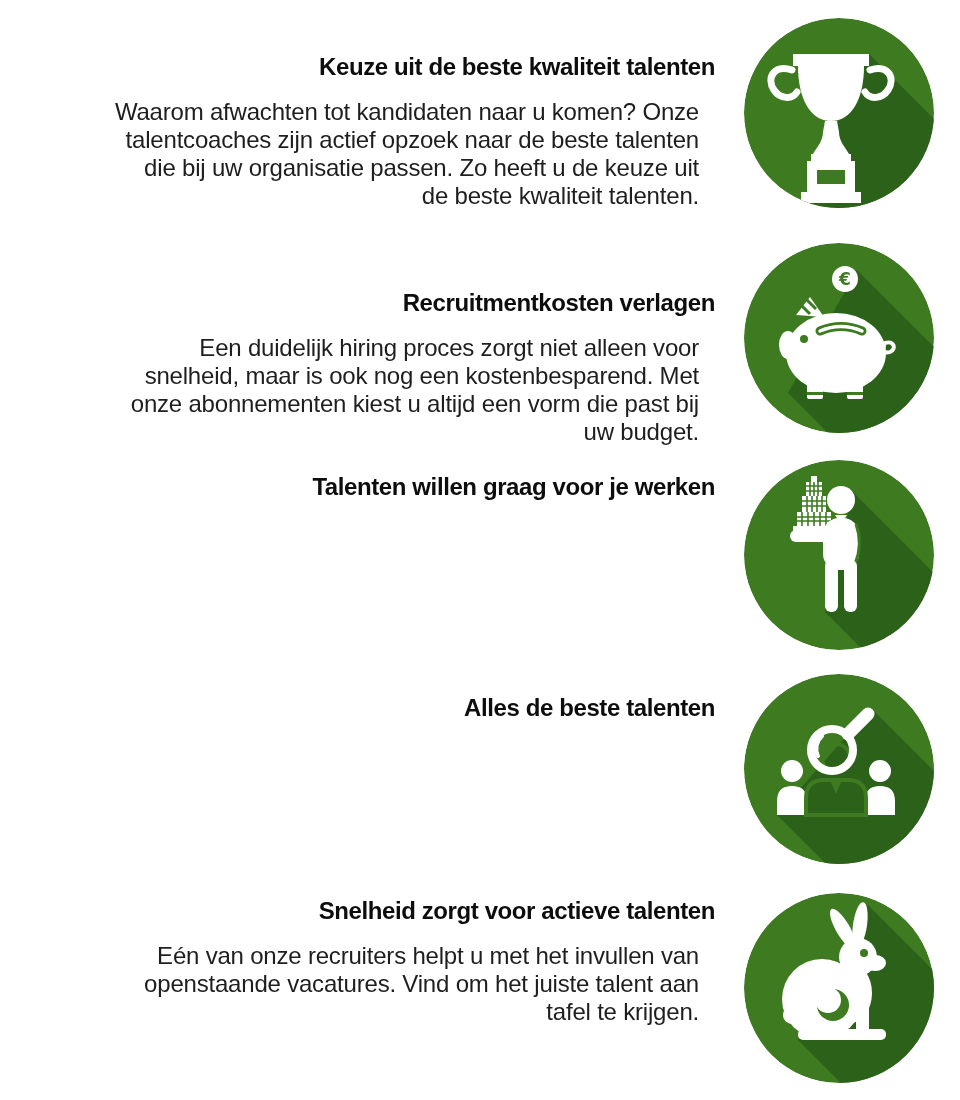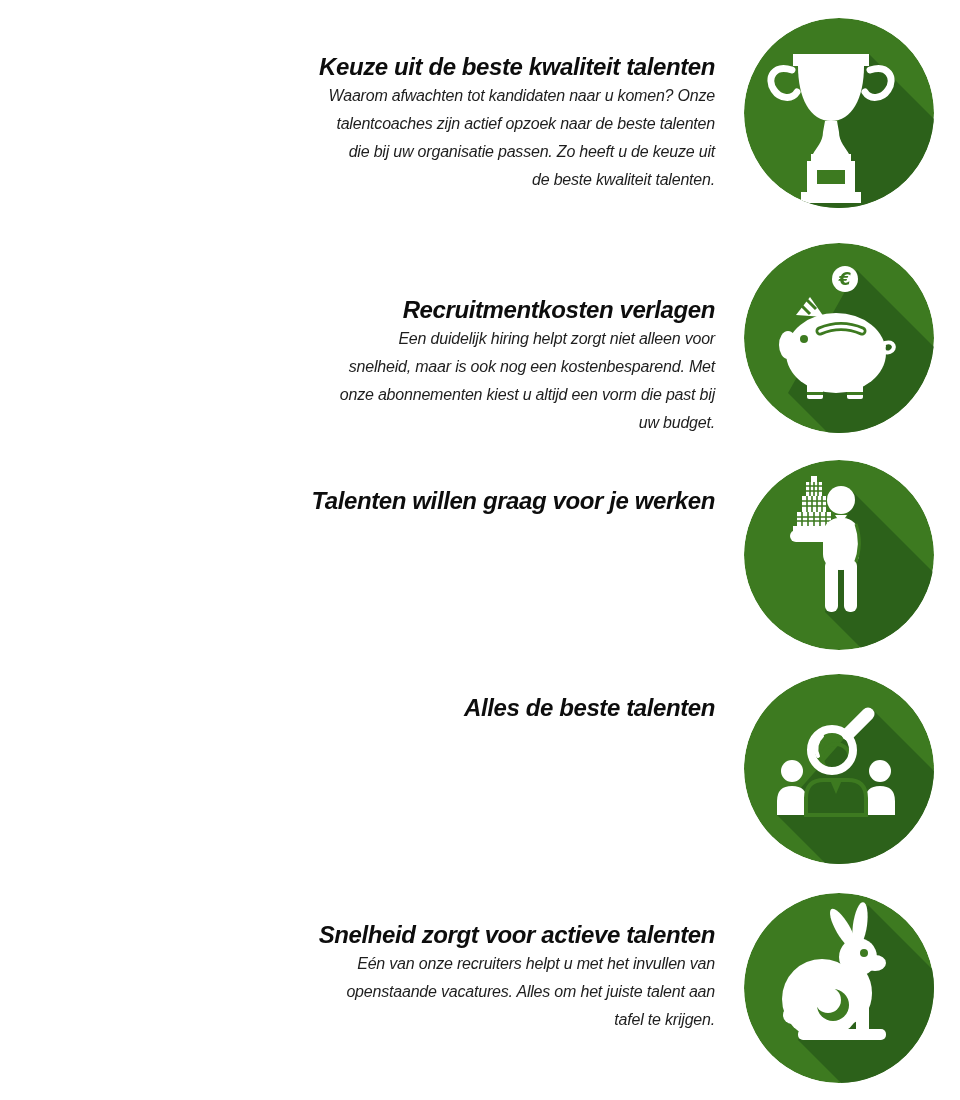--- a/index.html
+++ b/index.html
@@ -10,31 +10,31 @@
     --body-color:#1e1e1e;
   }
   *{box-sizing:border-box;}
   html,body{margin:0;padding:0;}
   body{
     width:960px;height:1100px;
     background:#ffffff;
     font-family:"Liberation Sans", sans-serif;
   }
   .canvas{
-    position:relative;width:960px;height:1100px;background:#ffffff;overflow:hidden;font-style:italic;
+    position:relative;width:960px;height:1100px;background:#ffffff;overflow:hidden;
   }
   .feature-text{
     position:absolute;left:88px;width:627px;text-align:right;
   }
   .feature-title{
     margin:0;font-size:24px;line-height:30px;font-weight:700;
     letter-spacing:-0.4px;color:var(--title-color);
   }
   .feature-body{
-    margin:0;font-size:16px;line-height:28px;letter-spacing:-0.2px;
+    margin:16px;font-size:24px;line-height:28px;letter-spacing:-0.2px;
     color:var(--body-color);white-space:pre-line;
   }
   .feature-icon{
     position:absolute;left:744px;width:190px;height:190px;
   }
   .feature-icon svg{display:block;}
   .f-w{fill:var(--icon-white);}
   .f-g{fill:var(--green);}
   .f-sh{fill:var(--shadow-green);}
   .s-w{stroke:var(--icon-white);fill:none;}
@@ -72,23 +72,23 @@
         <path class="s-w" stroke-width="7" stroke-linecap="round" d="M126,52 C144,46 152,60 144,72 C138,81 126,82 121,74"></path>
         <path class="f-w" d="M81,103 L93,103 L95,114 C95,124 102,130 105,136 L69,136 C72,130 79,124 79,114 Z"></path>
         <rect class="f-w" x="67" y="136" width="40" height="7"></rect>
         <rect class="f-w" x="63" y="143" width="48" height="31"></rect>
         <rect class="f-g" x="73" y="152" width="28" height="14"></rect>
         <rect class="f-w" x="57" y="174" width="60" height="11"></rect>
       </g>
     </svg>
   </div>
 
-  <div class="feature-text" style="top:295px;text-align:right;">
+  <div class="feature-text" style="top:288px;text-align:right;">
     <h3 class="feature-title">Recruitmentkosten verlagen</h3>
-    <p class="feature-body">Een duidelijk hiring helpt zorgt niet alleen voor
+    <p class="feature-body">Een duidelijk hiring proces zorgt niet alleen voor
 snelheid, maar is ook nog een kostenbesparend. Met
 onze abonnementen kiest u altijd een vorm die past bij
 uw budget.</p>
   </div>
   <div class="feature-icon" style="top:243px;">
     <svg viewBox="0 0 190 190" width="190" height="190" aria-hidden="true">
       <defs>
           <clipPath id="cp2">
             <circle cx="95" cy="95" r="95"></circle>
           </clipPath>
@@ -107,21 +107,21 @@
         <rect class="f-g" x="63" y="149" width="16" height="3"></rect>
         <rect class="f-g" x="103" y="149" width="16" height="3"></rect>
         <circle class="f-g" cx="60" cy="96" r="4"></circle>
         <path class="s-g" stroke-width="9" stroke-linecap="round" d="M76,88 Q97,79 118,88"></path>
         <path class="s-w" stroke-width="3.5" stroke-linecap="round" d="M76,88 Q97,79 118,88"></path>
         <path class="s-w" stroke-width="4" stroke-linecap="round" d="M141,100 c9,-3 12,6 5,9 c-5,2 -9,-2 -6,-6"></path>
       </g>
     </svg>
   </div>
 
-  <div class="feature-text" style="top:486px;">
+  <div class="feature-text" style="top:472px;">
     <h3 class="feature-title">Talenten willen graag voor je werken</h3>
   </div>
   <div class="feature-icon" style="top:460px;">
     <svg viewBox="0 0 190 190" width="190" height="190" aria-hidden="true">
       <defs>
           <clipPath id="cp3">
             <circle cx="95" cy="95" r="95"></circle>
           </clipPath>
         </defs>
       <g clip-path="url(#cp3)">
@@ -164,24 +164,24 @@
         <circle class="f-w s-g" stroke-width="4" cx="92" cy="84" r="14"></circle>
         <path class="f-w s-g" stroke-width="4" d="M62,141 L62,124 Q62,106 80,106 L104,106 Q122,106 122,124 L122,141 Z"></path>
         <polygon class="f-g" points="86,106 98,106 92,120"></polygon>
         <circle class="f-g s-w" stroke-width="8" cx="88" cy="76" r="21"></circle>
         <path class="s-w" stroke-width="4" stroke-linecap="round" d="M74,82 A17,17 0 0 1 78,62"></path>
         <line class="s-w" stroke-width="13" stroke-linecap="round" x1="104" y1="60" x2="124" y2="40"></line>
       </g>
     </svg>
   </div>
 
-  <div class="feature-text" style="top:920px;">
+  <div class="feature-text" style="top:896px;">
     <h3 class="feature-title">Snelheid zorgt voor actieve talenten</h3>
     <p class="feature-body">Eén van onze recruiters helpt u met het invullen van
-openstaande vacatures. Alles om het juiste talent aan
+openstaande vacatures. Vind om het juiste talent aan
 tafel te krijgen.</p>
   </div>
   <div class="feature-icon" style="top:893px;">
     <svg viewBox="0 0 190 190" width="190" height="190" aria-hidden="true">
       <defs>
           <clipPath id="cp5">
             <circle cx="95" cy="95" r="95"></circle>
           </clipPath>
         </defs>
       <g clip-path="url(#cp5)">

